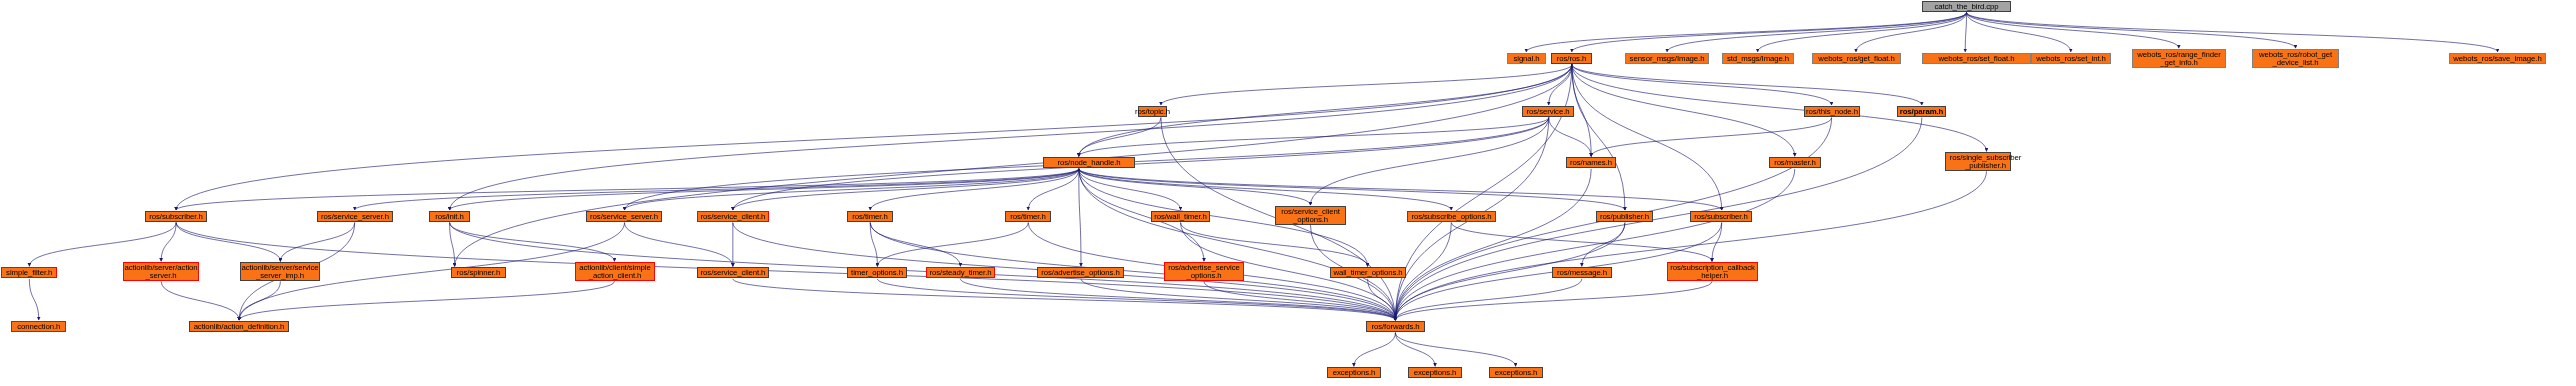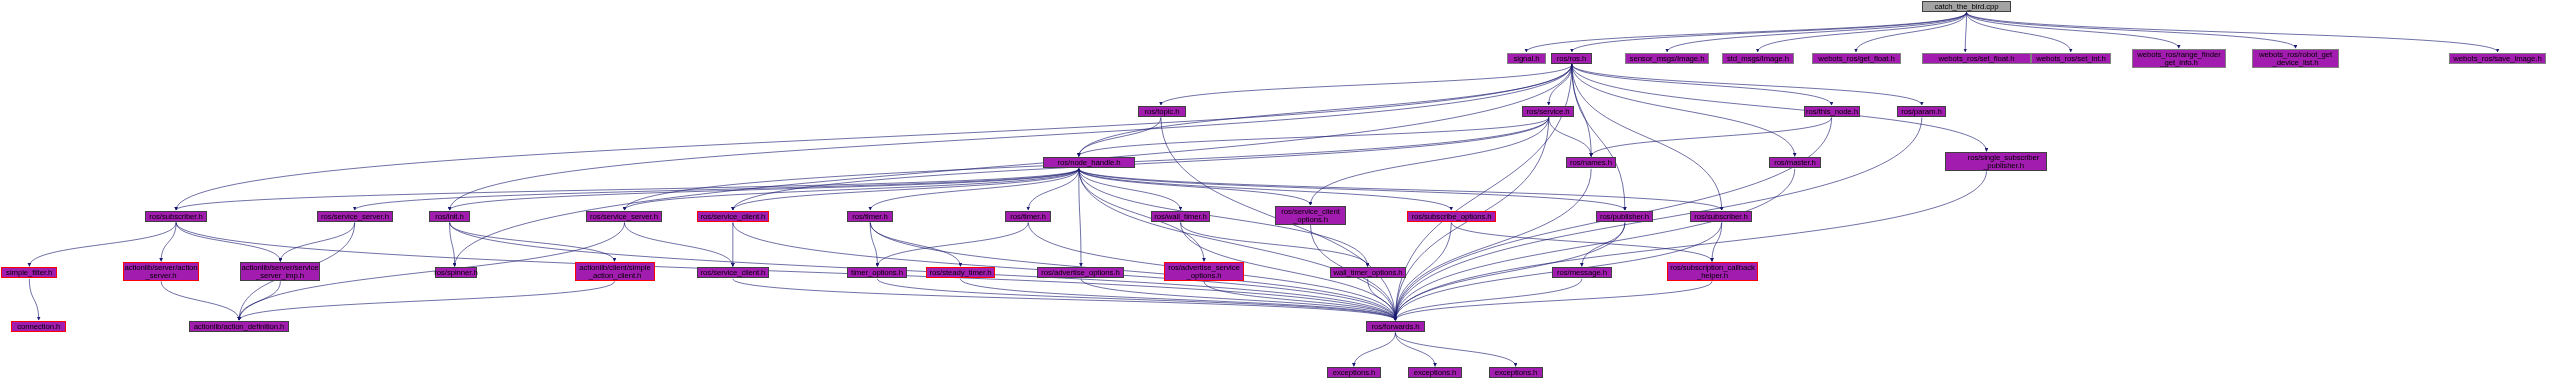--- a/index.html
+++ b/index.html
@@ -9,21 +9,21 @@
     background:#ffffff;
     font-family:"Liberation Sans", sans-serif;
     overflow:hidden;
   }
   #edges{position:absolute;left:0;top:0;width:2576px;height:387px;pointer-events:none;}
   .node{
     position:absolute;
     box-sizing:border-box;
     display:flex;align-items:center;justify-content:center;
     text-align:center;
-    background:#a21caf;
+    background:#f97316;
     border:0.6px solid #808080;
     color:#000000;
     font-size:7.8px;
     line-height:8px;
     white-space:pre;
     letter-spacing:-0.1px;
     padding:0 1.9px;
   }
   .node.black{border:0.6px solid #404040;}
   .node.red{border:0.6px solid #ff0000;}
@@ -145,48 +145,48 @@
     <div class="node " style="left: 1625px; top: 53px; width: 84px; height: 11.2px;">sensor_msgs/Image.h</div>
     <div class="node " style="left: 1722px; top: 53px; width: 72px; height: 11.2px;">std_msgs/Image.h</div>
     <div class="node " style="left: 1812px; top: 53px; width: 89px; height: 11.2px;">webots_ros/get_float.h</div>
     <div class="node " style="left: 1922px; top: 53px; width: 109px; height: 11.2px;">webots_ros/set_float.h</div>
     <div class="node " style="left: 2031px; top: 53px; width: 80px; height: 11.2px;">webots_ros/set_int.h</div>
     <div class="node " style="left: 2132px; top: 49px; width: 94px; height: 19px;">webots_ros/range_finder
 _get_info.h</div>
     <div class="node " style="left: 2252px; top: 49px; width: 87px; height: 19px;">webots_ros/robot_get
 _device_list.h</div>
     <div class="node " style="left: 2449px; top: 53px; width: 97px; height: 11.2px;">webots_ros/save_image.h</div>
-    <div class="node black" style="left: 1138px; top: 106px; width: 48px; height: 11.2px;">ros/topic.h</div>
+    <div class="node black" style="left: 1138px; top: 106px; width: 29px; height: 11.2px;">ros/topic.h</div>
     <div class="node black" style="left: 1522px; top: 106px; width: 52px; height: 11.2px;">ros/service.h</div>
     <div class="node black" style="left: 1804px; top: 106px; width: 56px; height: 11.2px;">ros/this_node.h</div>
-    <div class="node black" style="left: 1897px; top: 106px; width: 49px; height: 11.2px;">ros/param.h</div>
+    <div class="node black" style="left: 1897px; top: 106px; width: 49px; height: 11.2px; font-weight: bold;">ros/param.h</div>
     <div class="node black" style="left: 1043px; top: 157px; width: 92px; height: 11.2px;">ros/node_handle.h</div>
     <div class="node black" style="left: 1566px; top: 157px; width: 50px; height: 11.2px;">ros/names.h</div>
     <div class="node black" style="left: 1769px; top: 157px; width: 52px; height: 11.2px;">ros/master.h</div>
-    <div class="node black" style="left: 1945px; top: 152px; width: 102px; height: 19px; padding-left: 17px;">ros/single_subscriber
+    <div class="node black" style="left: 1945px; top: 152px; width: 66px; height: 19px; padding-left: 17px;">ros/single_subscriber
 _publisher.h</div>
     <div class="node black" style="left: 145px; top: 211px; width: 62px; height: 11.2px;">ros/subscriber.h</div>
     <div class="node black" style="left: 317px; top: 211px; width: 76px; height: 11.2px;">ros/service_server.h</div>
     <div class="node black" style="left: 429px; top: 211px; width: 41px; height: 11.2px;">ros/init.h</div>
     <div class="node black" style="left: 586px; top: 211px; width: 76px; height: 11.2px;">ros/service_server.h</div>
     <div class="node red" style="left: 697px; top: 211px; width: 72px; height: 11.2px;">ros/service_client.h</div>
     <div class="node black" style="left: 847px; top: 211px; width: 46px; height: 11.2px;">ros/timer.h</div>
     <div class="node black" style="left: 1005px; top: 211px; width: 46px; height: 11.2px;">ros/timer.h</div>
     <div class="node black" style="left: 1151px; top: 211px; width: 59px; height: 11.2px;">ros/wall_timer.h</div>
     <div class="node black" style="left: 1275px; top: 206px; width: 71px; height: 19px;">ros/service_client
 _options.h</div>
     <div class="node red" style="left: 1407px; top: 211px; width: 89px; height: 11.2px;">ros/subscribe_options.h</div>
     <div class="node black" style="left: 1596px; top: 211px; width: 57px; height: 11.2px;">ros/publisher.h</div>
     <div class="node black" style="left: 1690px; top: 211px; width: 62px; height: 11.2px;">ros/subscriber.h</div>
     <div class="node red" style="left: 1.2px; top: 267px; width: 56px; height: 11.2px;">simple_filter.h</div>
     <div class="node red" style="left: 123px; top: 262px; width: 76px; height: 19px;">actionlib/server/action
 _server.h</div>
     <div class="node black" style="left: 240px; top: 262px; width: 80px; height: 19px;">actionlib/server/service
 _server_imp.h</div>
-    <div class="node black" style="left: 435px; top: 267px; width: 42px; height: 11.2px;">ros/spinner.h</div>
+    <div class="node black" style="left: 451px; top: 267px; width: 55px; height: 11.2px;">ros/spinner.h</div>
     <div class="node red" style="left: 575px; top: 262px; width: 80px; height: 19px;">actionlib/client/simple
 _action_client.h</div>
     <div class="node black" style="left: 697px; top: 267px; width: 72px; height: 11.2px;">ros/service_client.h</div>
     <div class="node black" style="left: 847px; top: 267px; width: 60px; height: 11.2px;">timer_options.h</div>
     <div class="node red" style="left: 926px; top: 267px; width: 69px; height: 11.2px;">ros/steady_timer.h</div>
     <div class="node black" style="left: 1037px; top: 267px; width: 87px; height: 11.2px;">ros/advertise_options.h</div>
     <div class="node red" style="left: 1164px; top: 262px; width: 80px; height: 19px;">ros/advertise_service
 _options.h</div>
     <div class="node black" style="left: 1330px; top: 267px; width: 76px; height: 11.2px;">wall_timer_options.h</div>
     <div class="node black" style="left: 1552px; top: 267px; width: 60px; height: 11.2px;">ros/message.h</div>

